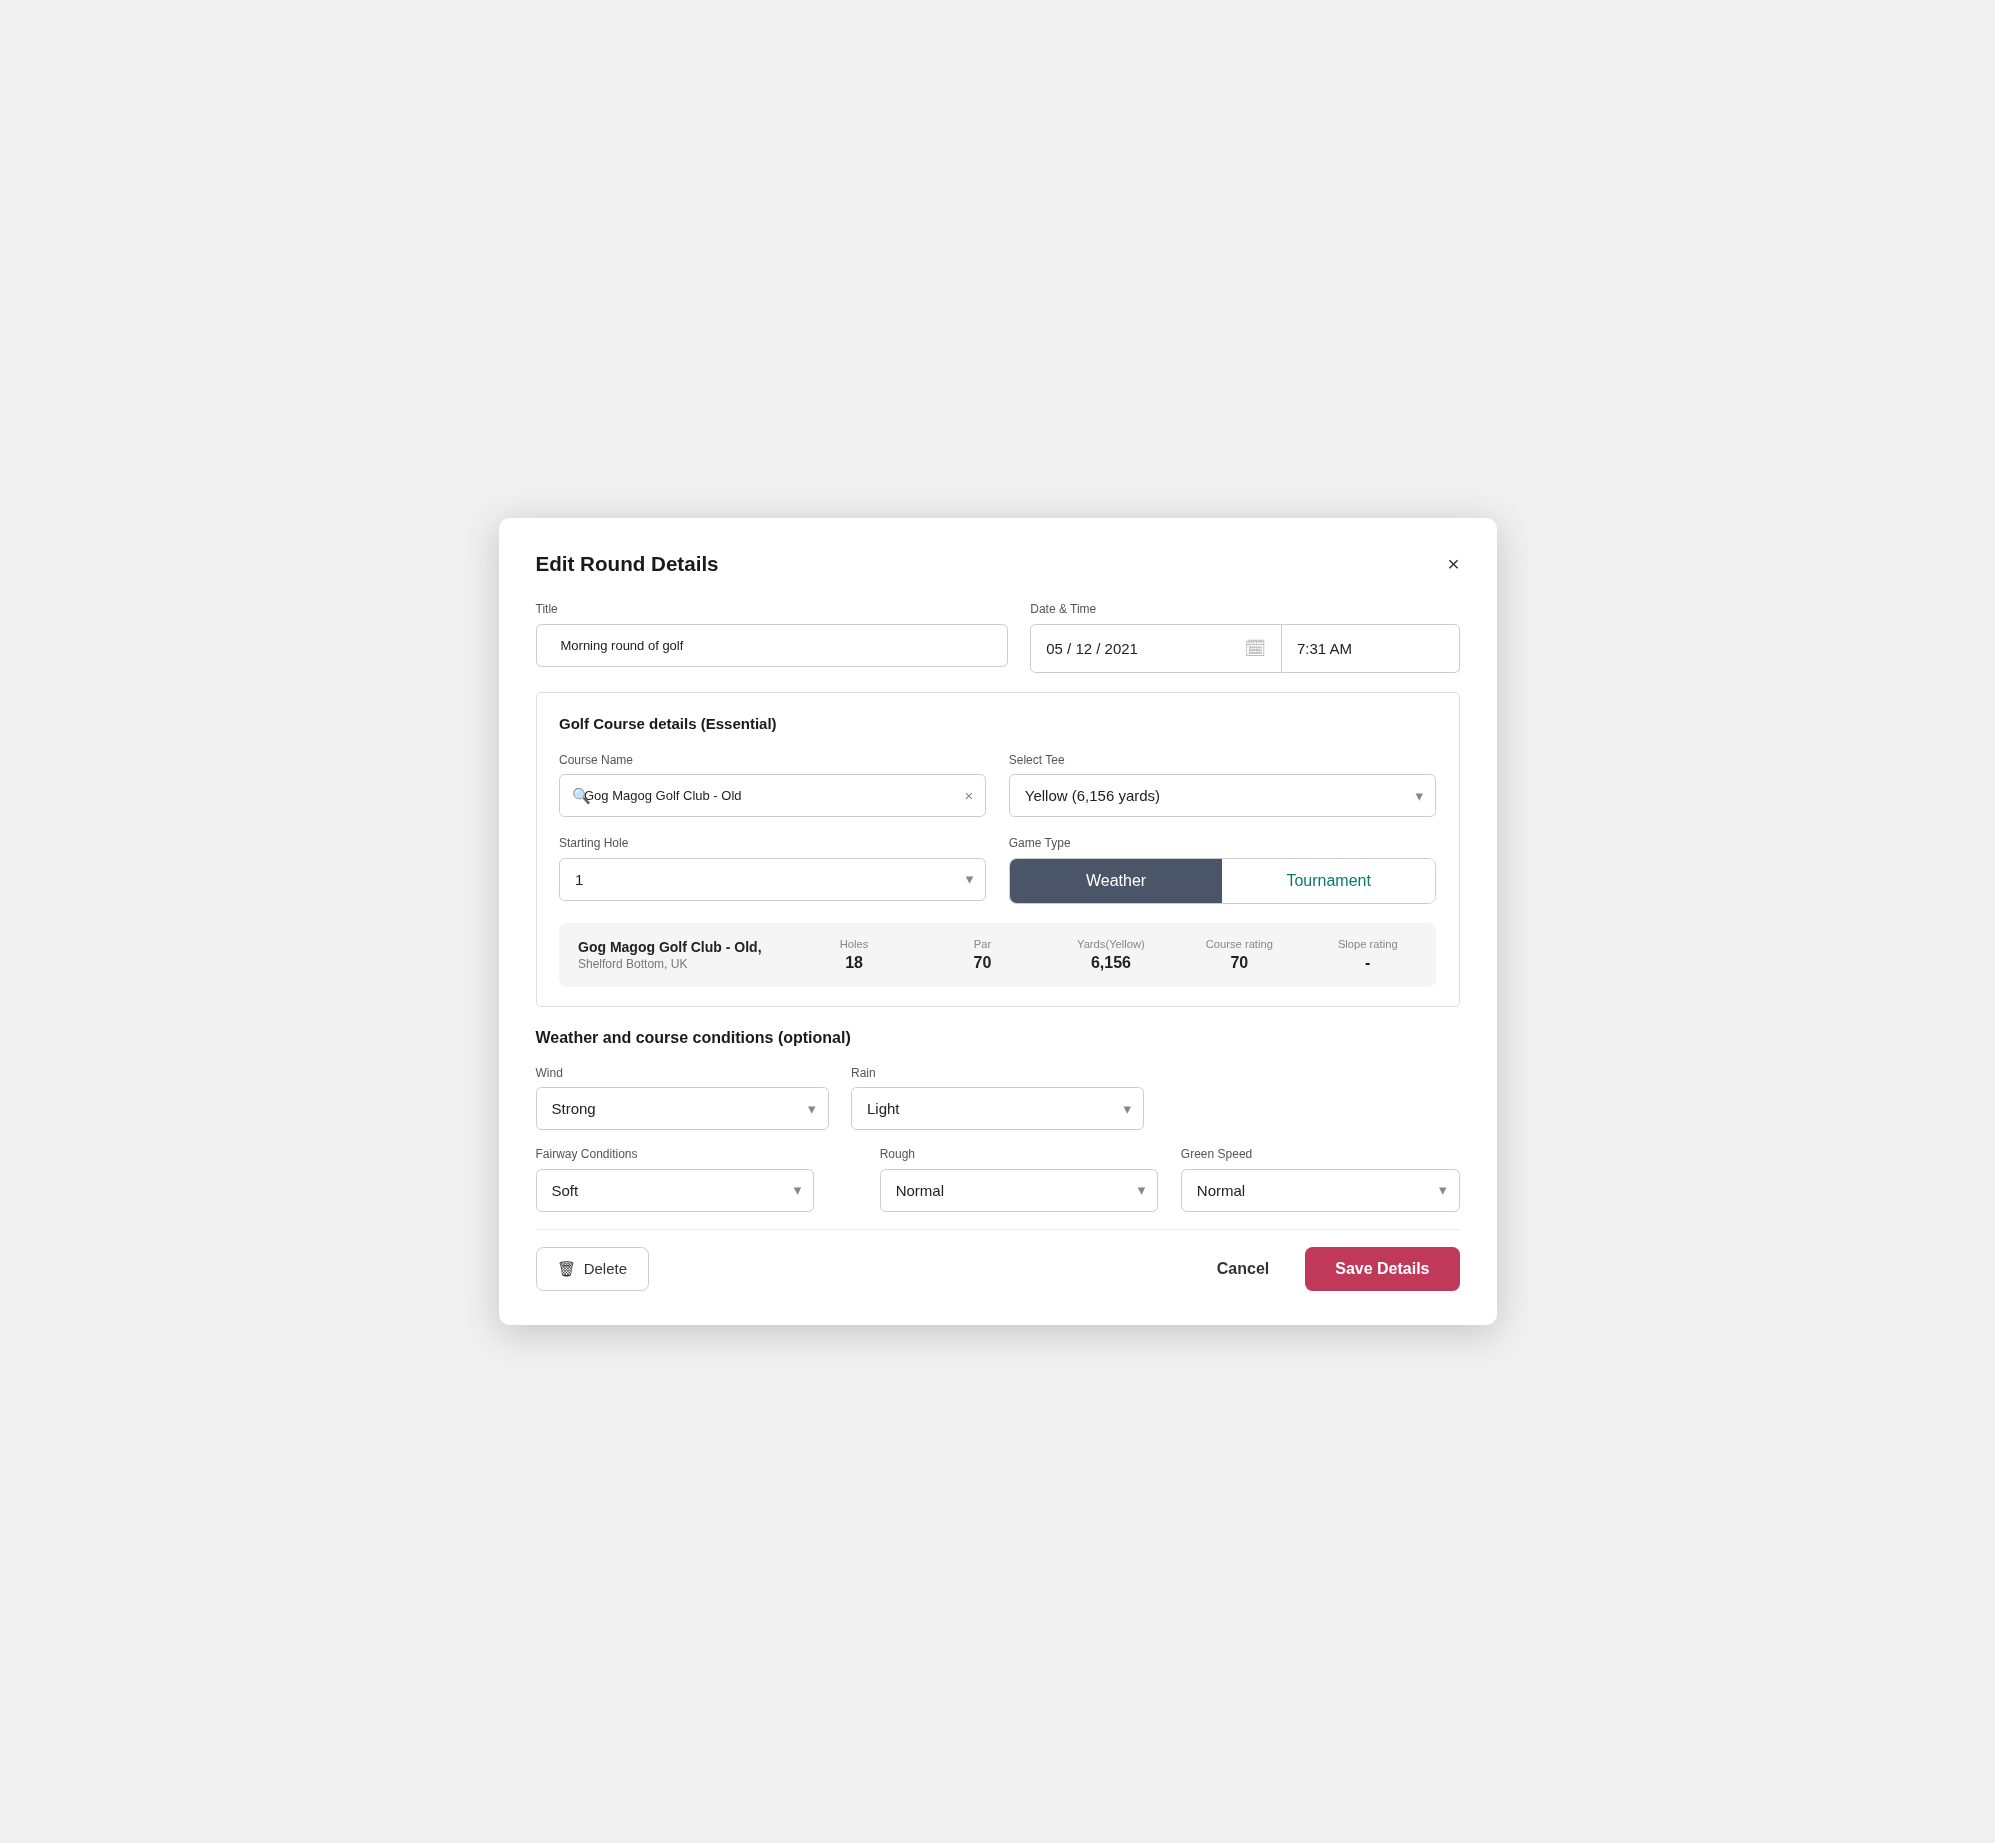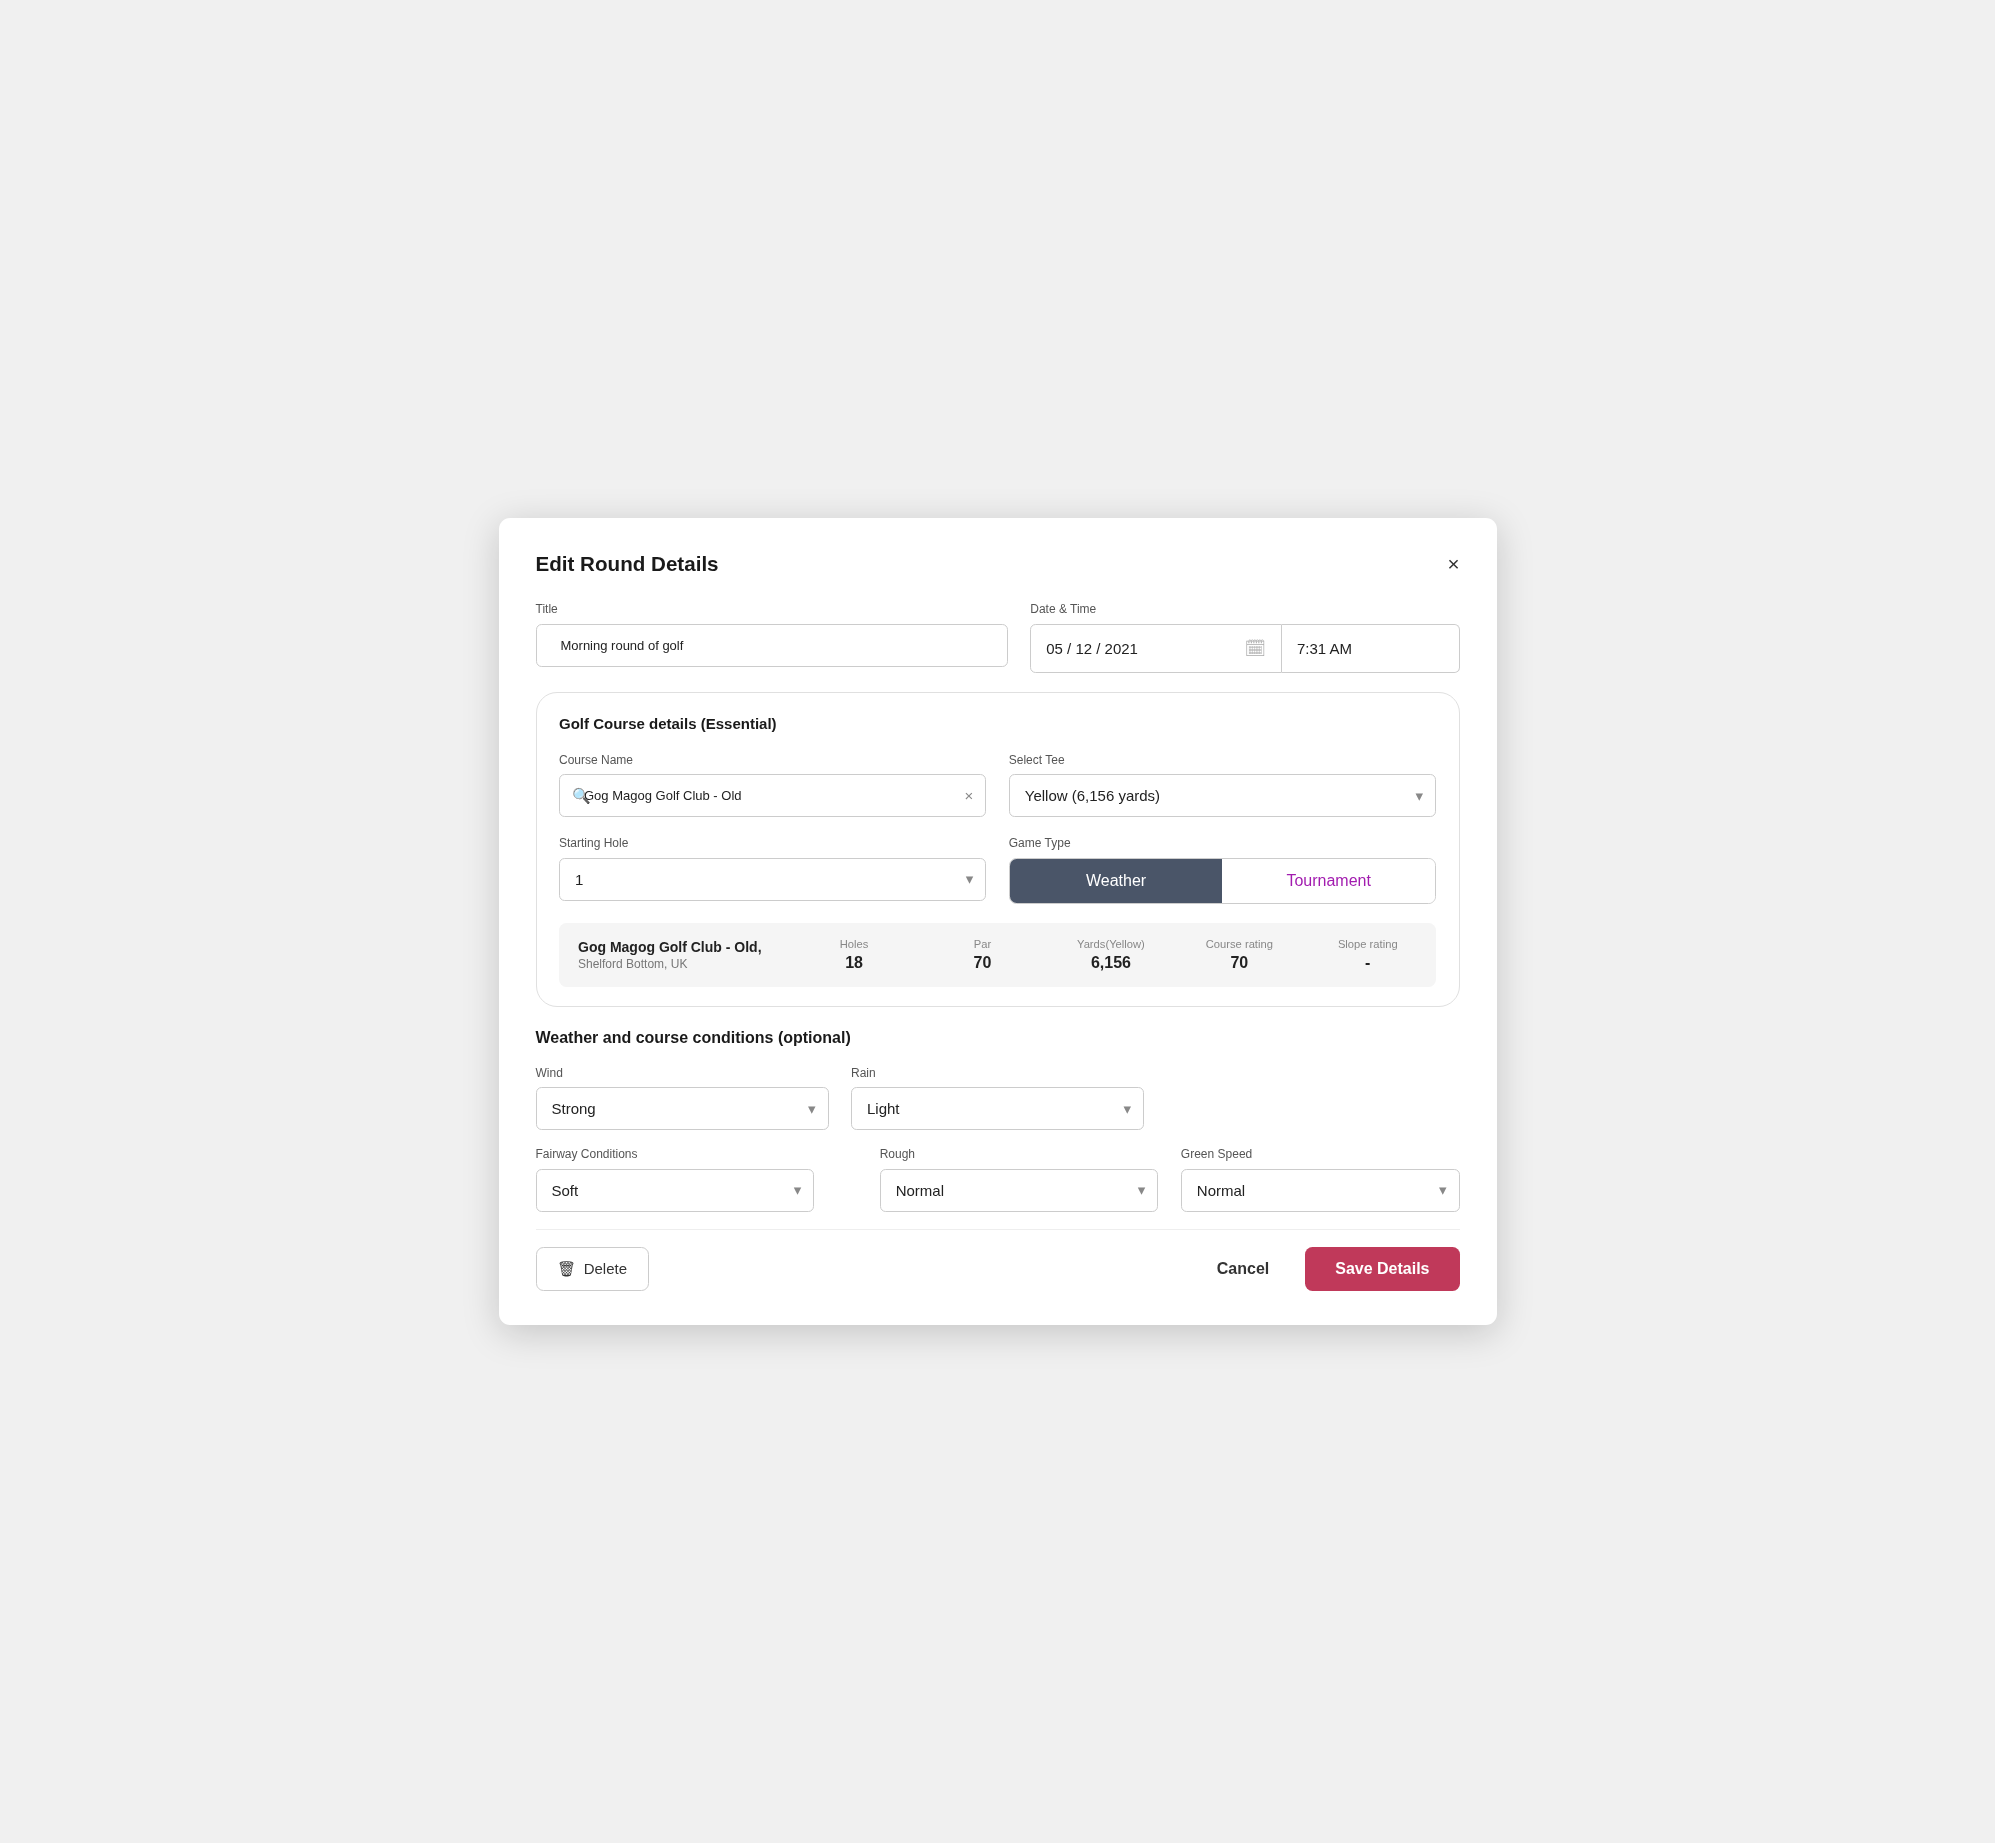--- a/index.html
+++ b/index.html
@@ -89,21 +89,21 @@
       padding: 13px 15px;
       font-size: 15px;
       color: #222;
       display: flex;
       align-items: center;
       background: #fff;
     }
     .calendar-icon { color: #aaa; font-size: 17px; margin-left: auto; }
     .section-box {
       border: 1.4px solid #e0e0e0;
-      border-radius: 21px;
+      border-radius: 5px;
       padding: 22.5px 22.5px 19px 22.5px;
       margin-bottom: 22px;
     }
     .section-title {
       font-size: 15px;
       font-weight: 700;
       color: #1a1a1a;
       margin-bottom: 20.6px;
     }
     .search-input-wrap {
@@ -171,21 +171,21 @@
       border: none;
       cursor: pointer;
       text-align: center;
     }
     .toggle-btn.active {
       background: #4a5568;
       color: #fff;
     }
     .toggle-btn.inactive {
       background: #fff;
-      color: #a21caf;
+      color: #0f766e;
     }
     .course-info-row {
       background: #f5f5f5;
       border-radius: 7.5px;
       padding: 15px 19px;
       display: flex;
       align-items: center;
       gap: 30px;
       margin-top: 9.4px;
     }

